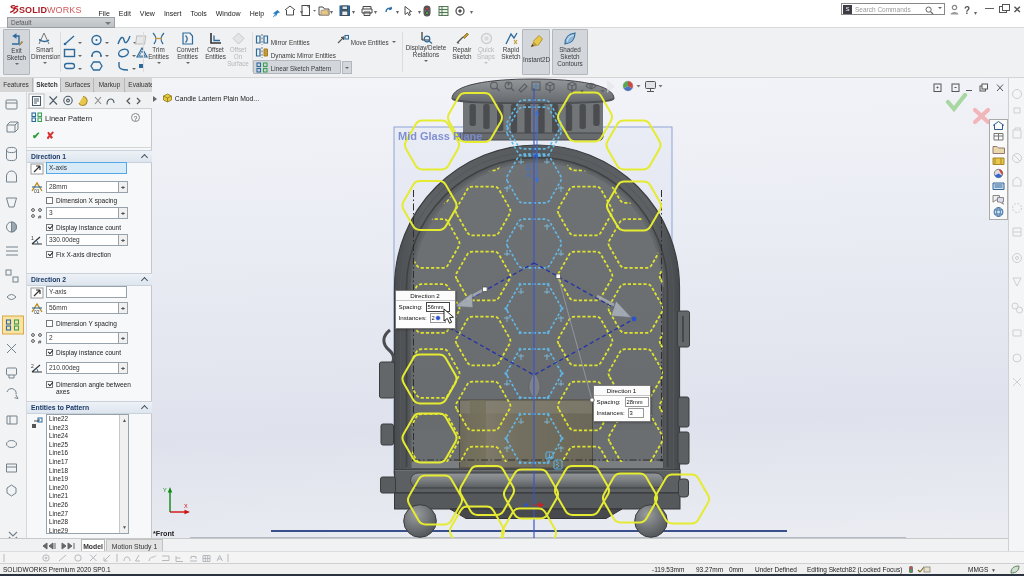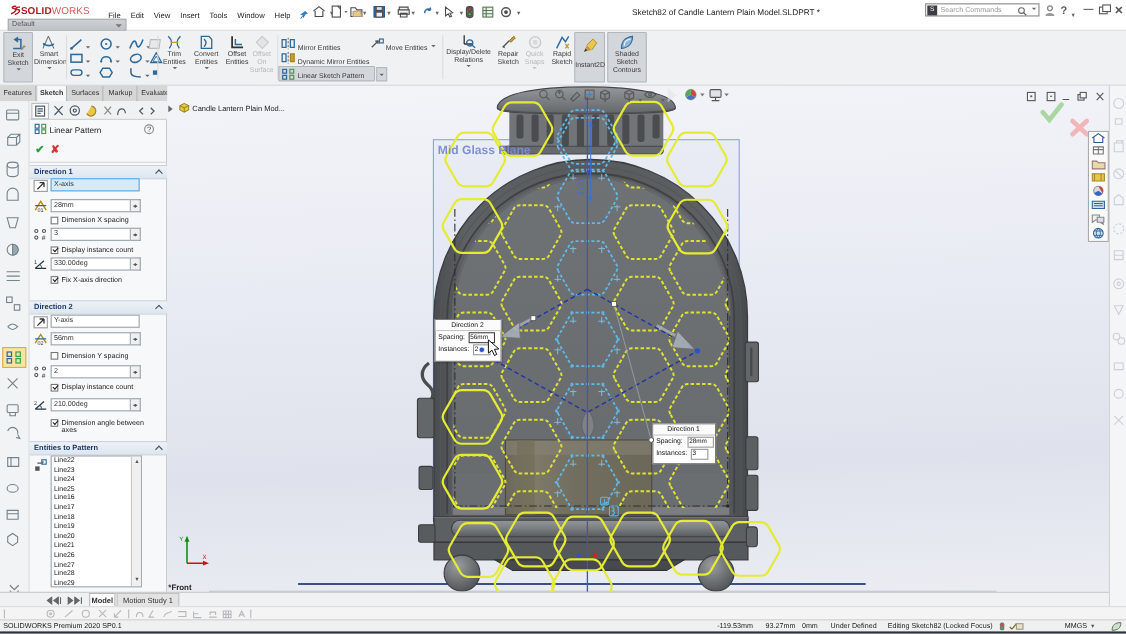--- a/index.html
+++ b/index.html
@@ -114,21 +114,20 @@
       </g>
     </svg>
   </div>
   <div class="ab" style="left:300px;top:8px;color:#666;font-size:6px">▾</div>
   <div class="ab" style="left:330px;top:8px;color:#666;font-size:6px">▾</div>
   <div class="ab" style="left:352px;top:8px;color:#666;font-size:6px">▾</div>
   <div class="ab" style="left:374px;top:8px;color:#666;font-size:6px">▾</div>
   <div class="ab" style="left:396px;top:8px;color:#666;font-size:6px">▾</div>
   <div class="ab" style="left:418px;top:8px;color:#666;font-size:6px">▾</div>
   <div class="ab" style="left:470px;top:8px;color:#666;font-size:6px">▾</div>
-  <div id="title" class="ab">Sketch82 of Candle Lantern Plain Model.SLDPRT *</div>
   <div id="searchbox" class="ab">
         <span class="ic">S</span>
         <span class="ph">Search Commands</span>
         <svg style="position:absolute;right:10px;top:1.5px" width="9" height="9" viewBox="0 0 9 9">
           <circle cx="3.6" cy="3.6" r="2.6" fill="none" stroke="#666" stroke-width="1"></circle>
           <path d="M5.6 5.6 L8 8" stroke="#666" stroke-width="1.1"></path>
         </svg>
         <span class="dd"></span>
       </div>
   <div class="ab" style="left:949px;top:4px"><svg width="11" height="11" viewBox="0 0 11 11">

